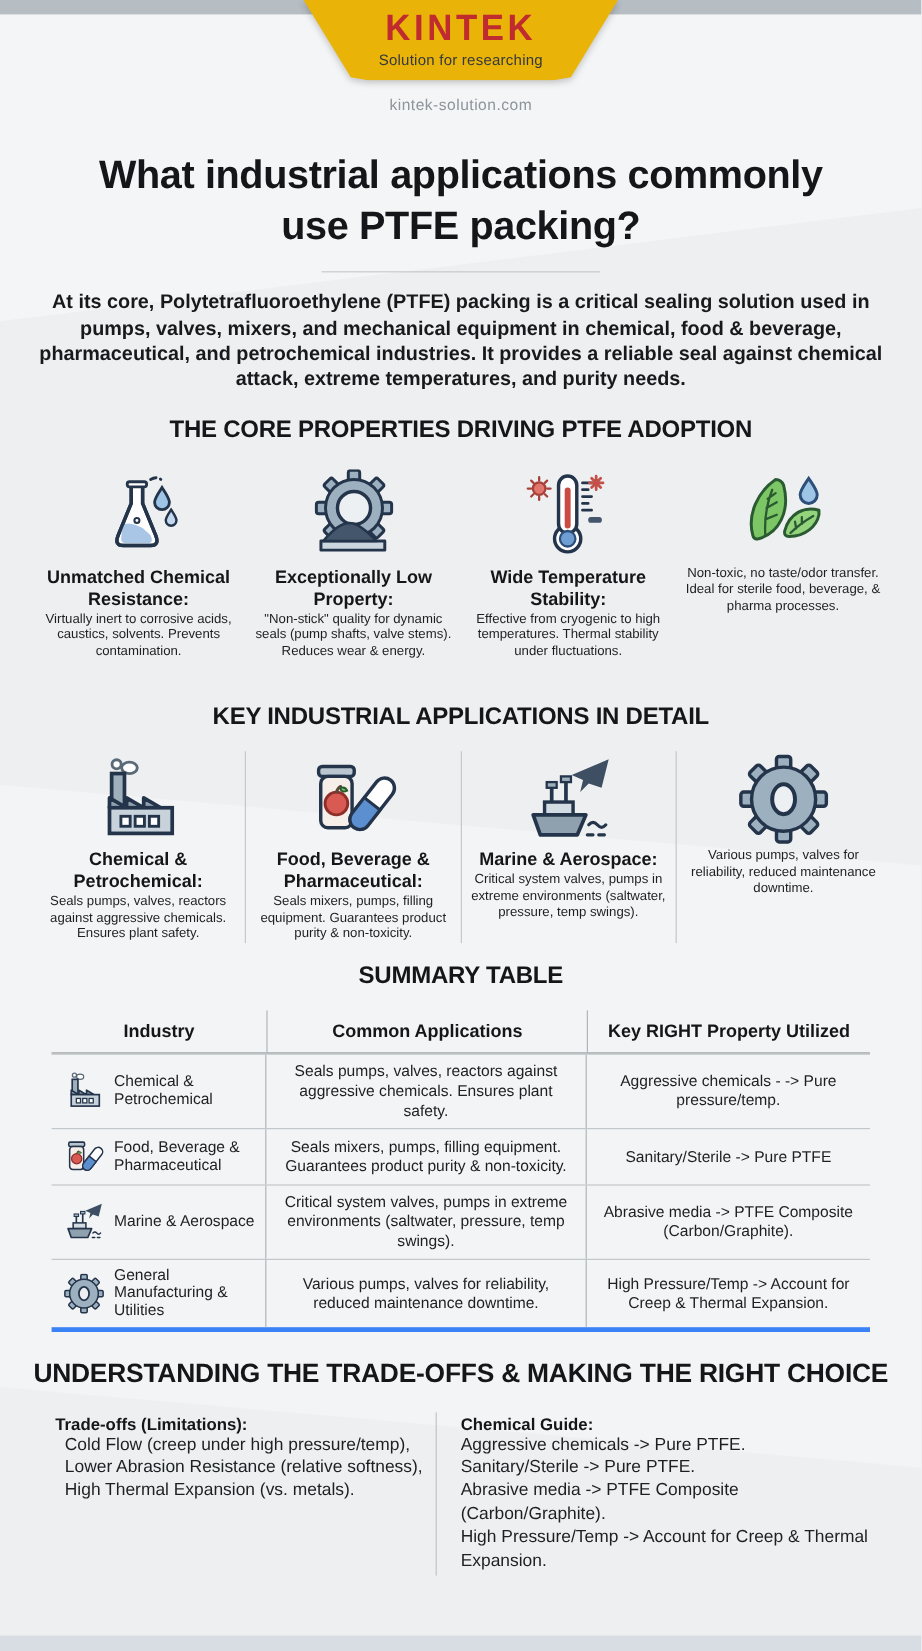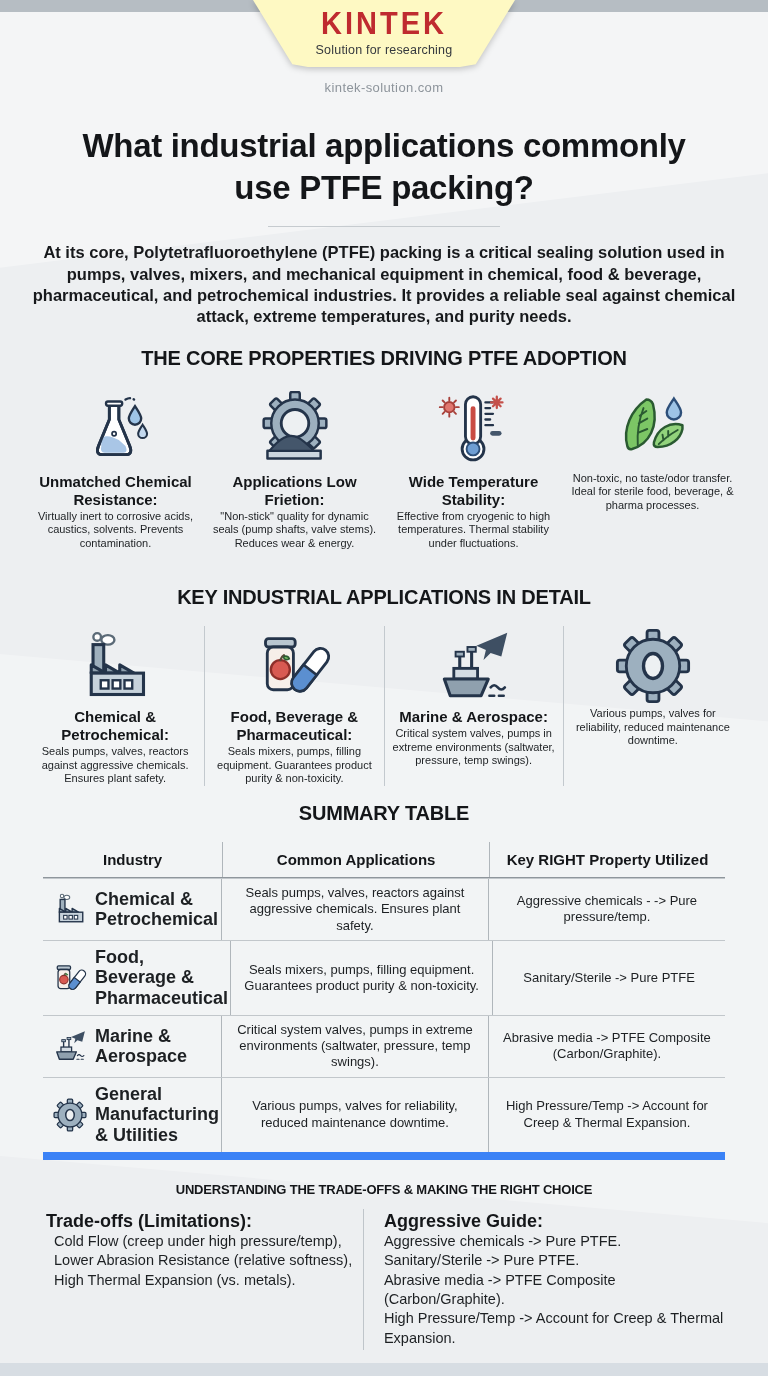--- a/index.html
+++ b/index.html
@@ -2,55 +2,55 @@
 <html><head>
 <meta charset="utf-8">
 <style>
   html,body{margin:0;padding:0;}
   body{font-family:"Liberation Sans","DejaVu Sans",sans-serif;background:#e9ebee;}
   .page{position:relative;width:768px;height:1376px;margin:0 auto;background:#edeff1;overflow:hidden;}
   .bg-wedge1{position:absolute;top:-40px;left:-120px;width:1000px;height:260px;background:rgba(255,255,255,.38);transform:rotate(-7deg);}
   .bg-wedge2{position:absolute;top:690px;left:-200px;width:1200px;height:500px;background:rgba(255,255,255,.30);transform:rotate(5deg);}
   .topbar{position:absolute;top:0;left:0;width:768px;height:12px;background:#b6bdc3;z-index:3;}
   .badge-wrap{position:absolute;top:0;left:0;width:768px;z-index:4;filter:drop-shadow(0 2px 3px rgba(0,0,0,.22));}
-  .badge{width:262px;height:67px;margin:0 auto;background:#fef9c3;clip-path:polygon(0 0,100% 0,85% 96%,79% 100%,21% 100%,15% 96%);display:flex;flex-direction:column;align-items:center;justify-content:center;}
+  .badge{width:262px;height:67px;margin:0 auto;background:#eab308;clip-path:polygon(0 0,100% 0,85% 96%,79% 100%,21% 100%,15% 96%);display:flex;flex-direction:column;align-items:center;justify-content:center;}
   .logo{color:#bf2b2f;font-size:29px;font-weight:800;letter-spacing:3px;line-height:1;transform:scaleY(1.05);}
   .tagline{color:#35393e;font-size:12.5px;font-weight:500;margin-top:4px;letter-spacing:.2px;}
   .content{position:relative;z-index:2;}
   .site-top{padding-top:80px;text-align:center;font-size:13px;color:#8d949b;letter-spacing:.4px;}
   .title{margin:30px auto 0;max-width:640px;text-align:center;font-size:33px;line-height:1.26;font-weight:800;color:#141619;letter-spacing:-.3px;}
   .title-divider{width:232px;height:1px;background:#c6cbcf;margin:18px auto 0;}
   .intro{margin:15px auto 0;max-width:706px;text-align:center;font-size:16.5px;line-height:1.3;font-weight:600;color:#17191c;}
   .sec-heading{text-align:center;font-size:20px;font-weight:800;color:#141619;letter-spacing:-.2px;}
   .h-props{margin-top:19px;}
   .grid4{display:flex;width:716px;margin:10px auto 0;}
   .col4{flex:1 1 0;padding:0 7px;text-align:center;}
   .icon-box{height:84px;display:flex;align-items:center;justify-content:center;}
   .col-title{font-size:15px;font-weight:700;color:#141619;line-height:1.2;margin-top:2px;}
   .col-text{font-size:11px;font-weight:400;color:#1d2023;line-height:1.24;margin-top:1px;}
   .h-apps{margin-top:36px;}
   .apps .col4{border-left:1px solid #c3c9ce;}
   .apps .col4:first-child{border-left:none;}
   .apps .icon-box{height:80px;}
   .h-summary{}
-  .table{width:682px;margin:12px auto 0;border-bottom:8px solid #3b82f6;}
+  .table{width:682px;margin:12px auto 0;border-bottom:4px solid #3b82f6;}
   .t-head{display:flex;font-weight:700;font-size:15px;color:#141619;}
   .t-head > div{padding:9px 4px;text-align:center;}
   .t-row{display:flex;border-top:1px solid #c2c7cb;font-size:13px;color:#1d2023;}
   .t-head{border-bottom:1px solid #8f969c;}
   .tc1{width:178px;}
   .tc2{width:268px;border-left:1px solid #b0b6bb;}
   .tc3{width:236px;border-left:1px solid #b0b6bb;}
-  .t-row .tc1{display:flex;align-items:center;gap:8px;padding:6px 2px 6px 10px;font-weight:700;font-size:18px;line-height:1.15;text-align:left;}
+  .t-row .tc1{display:flex;align-items:center;gap:8px;padding:6px 2px 6px 10px;font-weight:400;font-size:13px;line-height:1.15;text-align:left;}
   .t-row .tc2,.t-row .tc3{display:flex;align-items:center;justify-content:center;text-align:center;padding:6px 8px;line-height:1.25;font-weight:500;}
-  .h-trade{margin-top:22px;font-size:13px;}
+  .h-trade{margin-top:22px;font-size:22px;}
   .trade-cols{display:flex;width:700px;margin:12px auto 0;}
   .trade-left{width:47%;padding:2px 10px 2px 12px;}
   .trade-right{width:53%;padding:2px 4px 2px 20px;border-left:1px solid #bfc5ca;}
-  .trade-title{font-size:18px;font-weight:700;color:#141619;}
+  .trade-title{font-size:14px;font-weight:700;color:#141619;}
   .trade-item{font-size:14.5px;font-weight:500;color:#1d2023;line-height:1.34;}
   .trade-left .trade-item{padding-left:8px;}
   .bottombar{position:absolute;bottom:0;left:0;width:768px;height:13px;background:#d7dde3;z-index:3;}
   .icon-lg{width:76px;height:76px;}
   .icon-sm{width:34px;height:34px;flex:0 0 34px;}
   .defs{position:absolute;width:0;height:0;overflow:hidden;}
 </style>
 </head>
 <body>
 
@@ -190,21 +190,21 @@
           </div>
         <div class="col-title">Unmatched Chemical Resistance:</div>
         <div class="col-text">Virtually inert to corrosive acids, caustics, solvents. Prevents contamination.</div>
       </div>
       <div class="col4">
         <div class="icon-box">
             <svg class="icon-lg">
               <use href="#sym-gearwave"></use>
             </svg>
           </div>
-        <div class="col-title">Applications Low Frietion:</div>
+        <div class="col-title">Exceptionally Low Property:</div>
         <div class="col-text">"Non-stick" quality for dynamic seals (pump shafts, valve stems). Reduces wear &amp; energy.</div>
       </div>
       <div class="col4">
         <div class="icon-box">
             <svg class="icon-lg">
               <use href="#sym-thermo"></use>
             </svg>
           </div>
         <div class="col-title">Wide Temperature Stability:</div>
         <div class="col-text">Effective from cryogenic to high temperatures. Thermal stability under fluctuations.</div>
@@ -309,21 +309,21 @@
 
     <h2 class="sec-heading h-trade">UNDERSTANDING THE TRADE-OFFS &amp; MAKING THE RIGHT CHOICE</h2>
     <div class="trade-cols">
       <div class="trade-left">
         <div class="trade-title">Trade-offs (Limitations):</div>
         <div class="trade-item">Cold Flow (creep under high pressure/temp),</div>
         <div class="trade-item">Lower Abrasion Resistance (relative softness),</div>
         <div class="trade-item">High Thermal Expansion (vs. metals).</div>
       </div>
       <div class="trade-right">
-        <div class="trade-title">Aggressive Guide:</div>
+        <div class="trade-title">Chemical Guide:</div>
         <div class="trade-item">Aggressive chemicals -&gt; Pure PTFE.</div>
         <div class="trade-item">Sanitary/Sterile -&gt; Pure PTFE.</div>
         <div class="trade-item">Abrasive media -&gt; PTFE Composite (Carbon/Graphite).</div>
         <div class="trade-item">High Pressure/Temp -&gt; Account for Creep &amp; Thermal Expansion.</div>
       </div>
     </div>
 
   </div>
 
   <div class="bottombar"></div>

